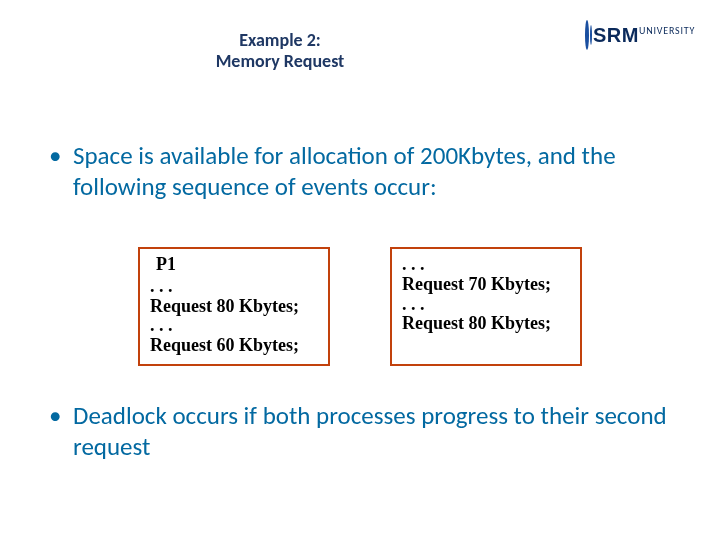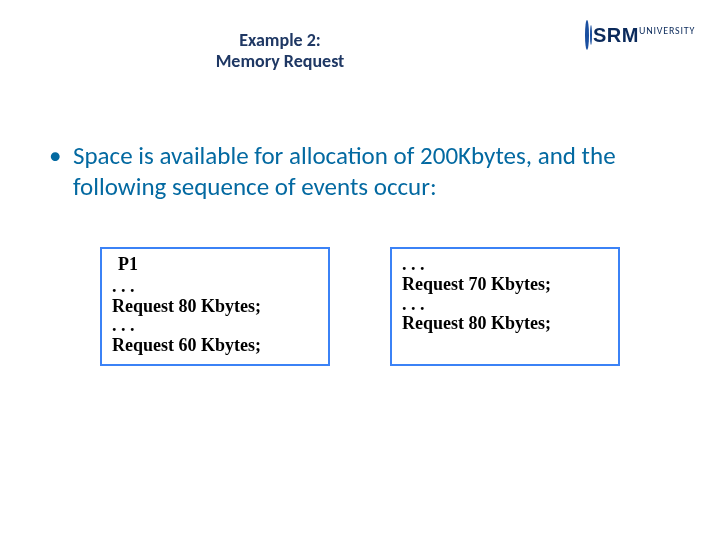--- a/index.html
+++ b/index.html
@@ -99,23 +99,23 @@
   .boxes {
     position: absolute;
     top: 247px;
     left: 0;
     width: 720px;
     display: flex;
     justify-content: center;
     gap: 60px;
   }
   .proc-box {
-    border: 2px solid #3b82f6;
+    border: 2px solid #c2410c;
     padding: 6px 10px 8px 10px;
-    width: 230px;
+    width: 192px;
     box-sizing: border-box;
     font-family: "Times New Roman", Times, serif;
     font-size: 18px;
     line-height: 1.1;
     font-weight: 700;
   }
   .proc-name {
     padding-left: 6px;
     padding-bottom: 2px;
   }
@@ -152,14 +152,15 @@
       <div class="proc-line"><span>Request 60 Kbytes;</span></div>
     </div>
     <div class="proc-box">
       <div class="proc-line">. . .</div>
       <div class="proc-line"><span>Request 70 Kbytes;</span></div>
       <div class="proc-line">. . .</div>
       <div class="proc-line"><span>Request 80 Kbytes;</span></div>
     </div>
   </div>
 
+  <div class="bullet bullet-2">Deadlock occurs if both processes progress to their second request</div>
 
 </div>
 
 </body></html>

